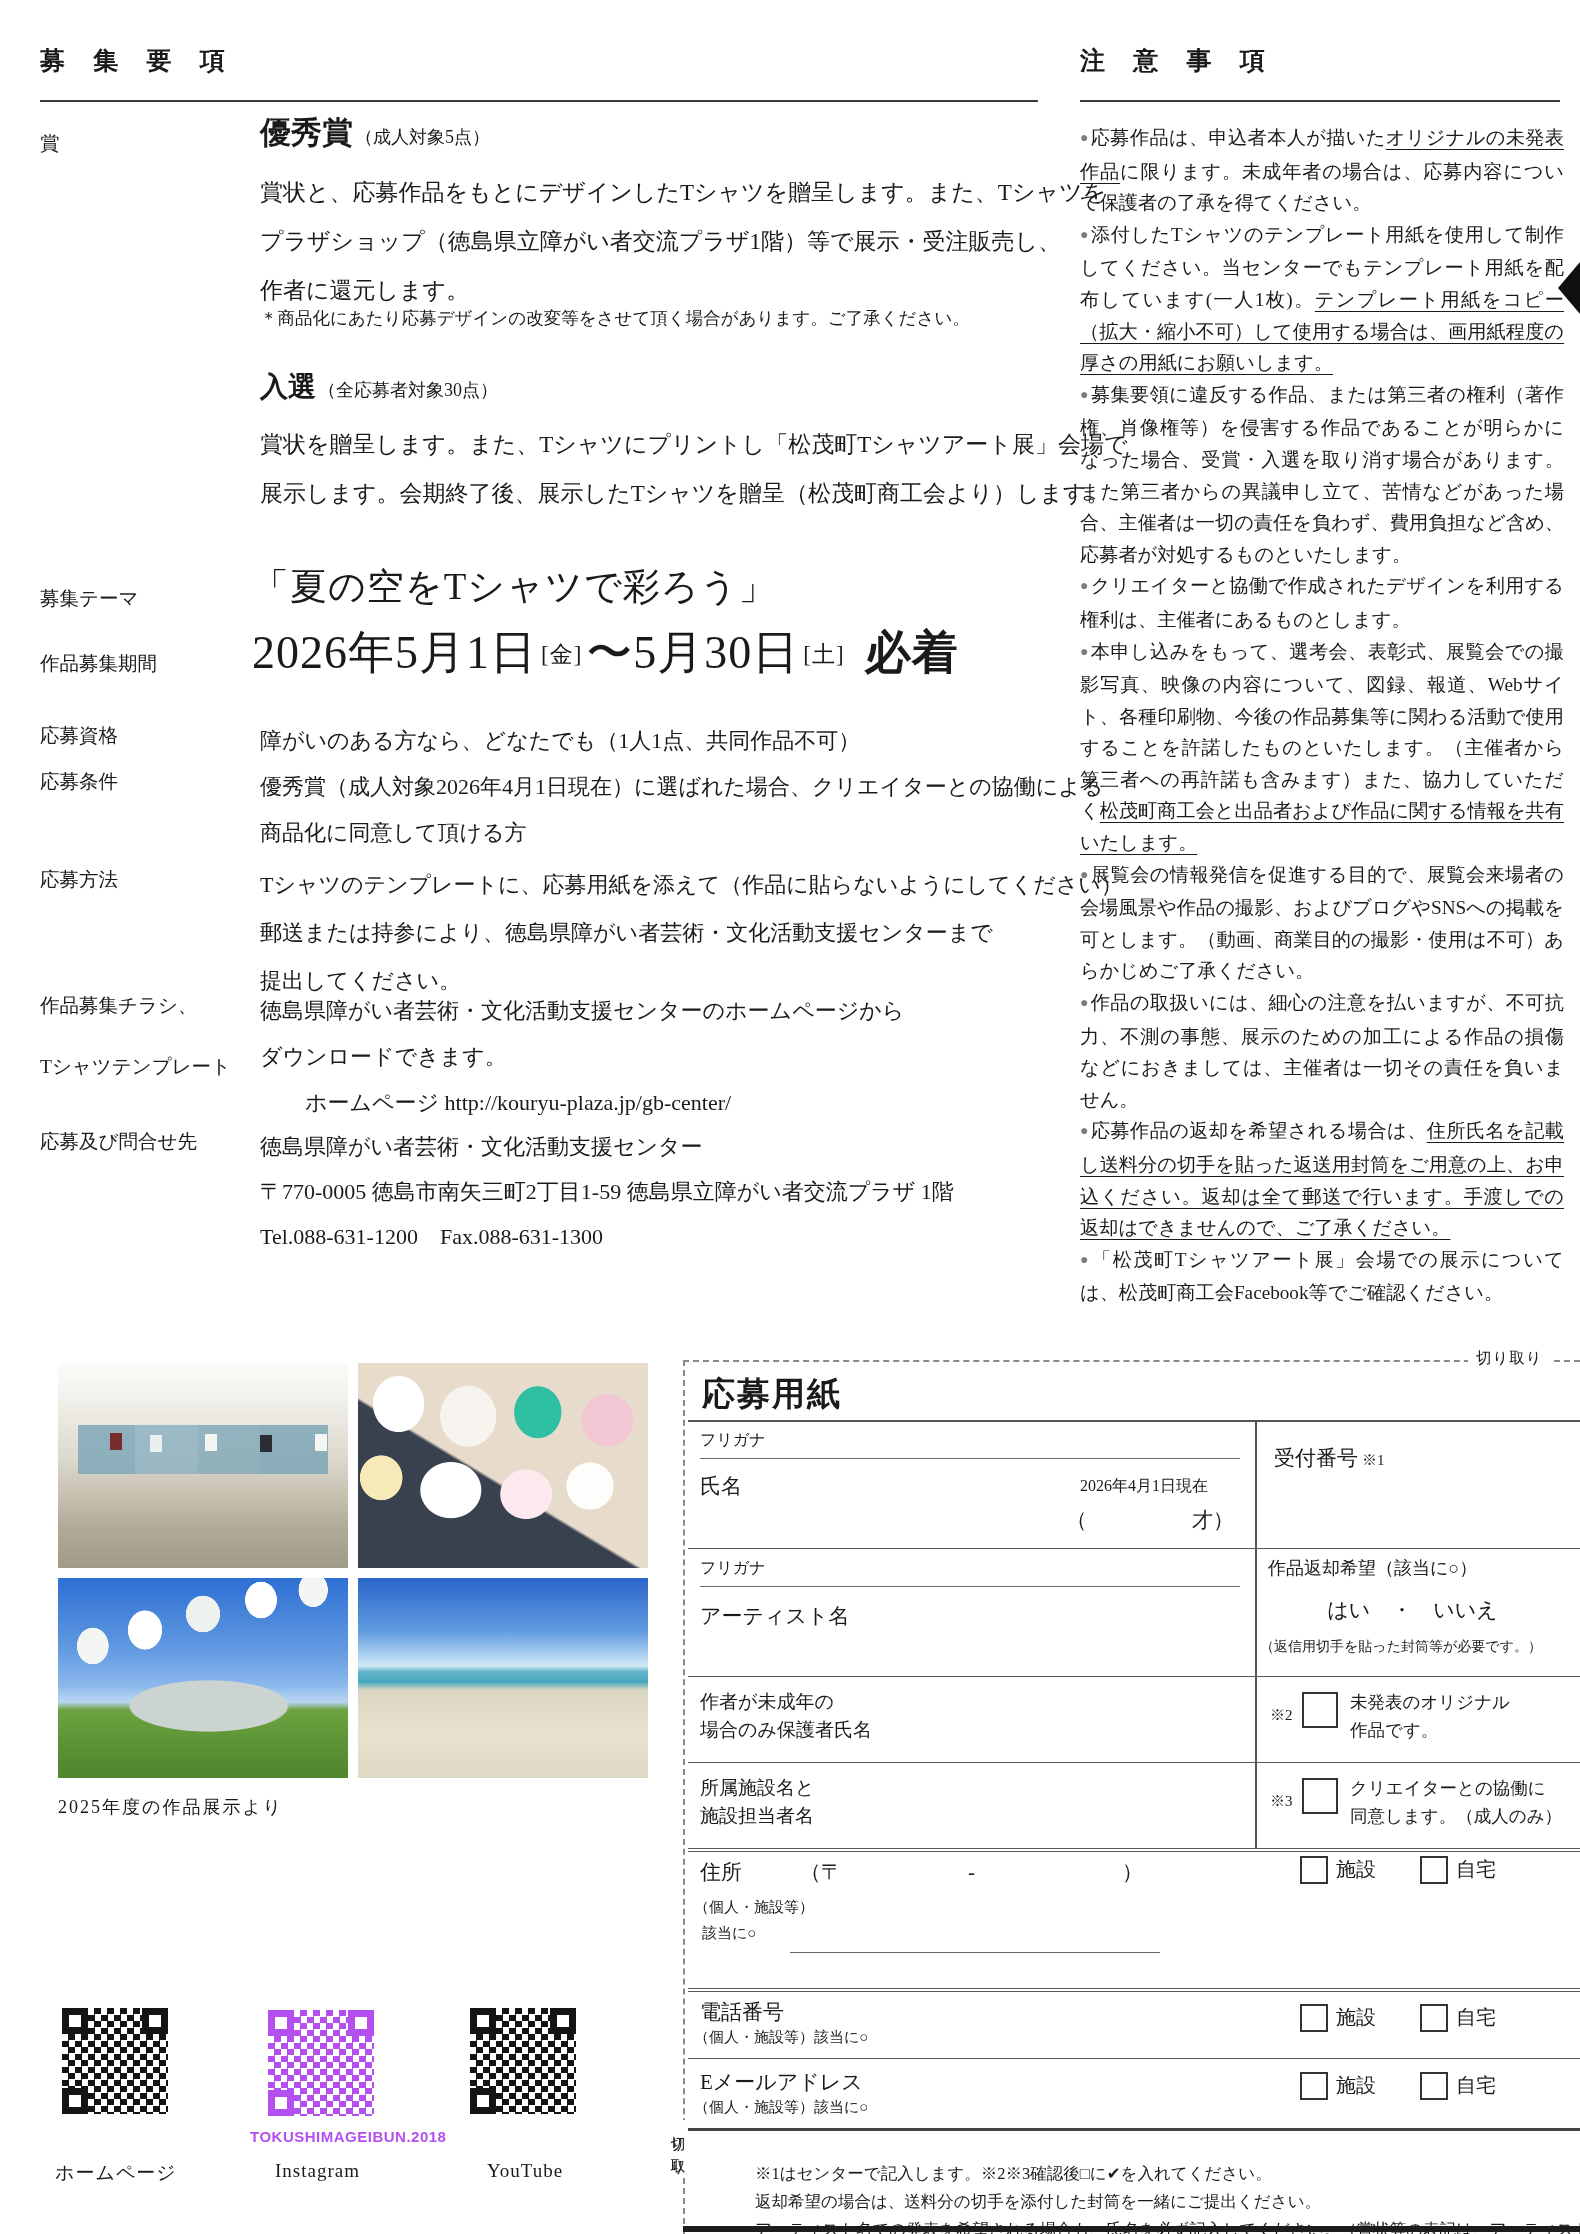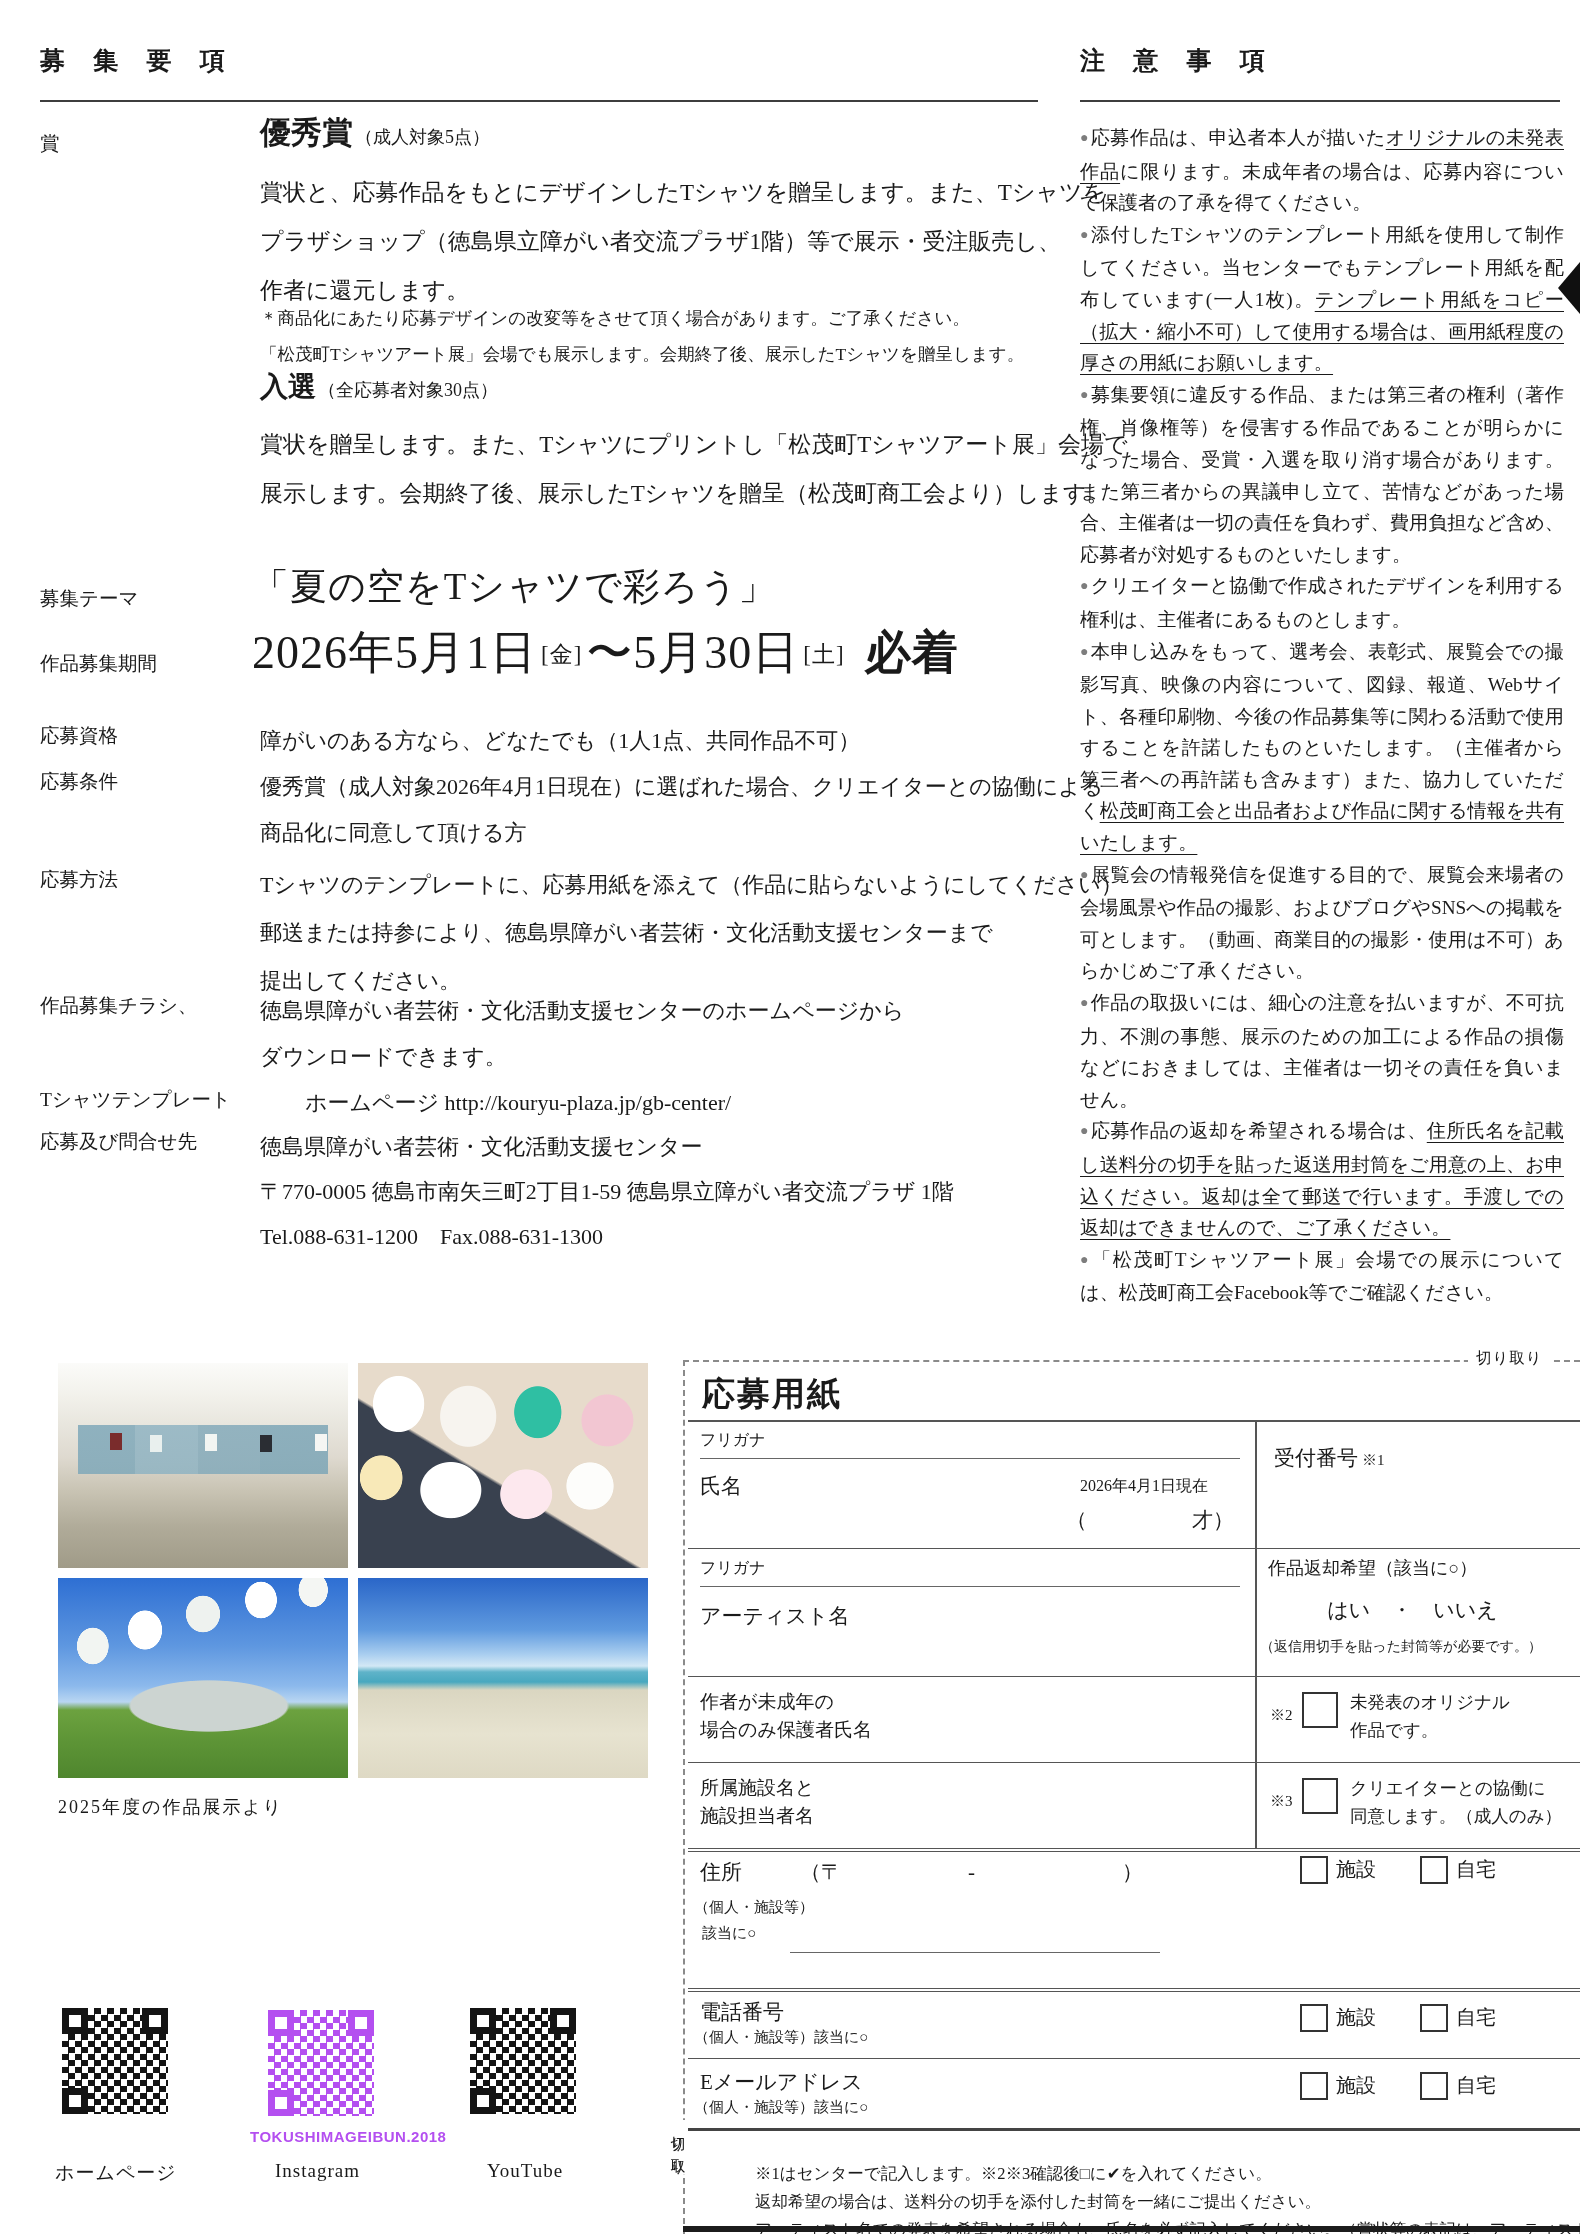--- a/index.html
+++ b/index.html
@@ -107,21 +107,20 @@
 
   <div class="abs label" style="left:40px;top:130px;">賞</div>
 
   <div class="abs" style="left:260px;top:112px;">
     <span class="award-title">優秀賞</span><span class="award-sub">（成人対象5点）</span>
   </div>
   <div class="abs bodyline" style="left:260px;top:168px;">賞状と、応募作品をもとにデザインしたTシャツを贈呈します。また、Tシャツを</div>
   <div class="abs bodyline" style="left:260px;top:217px;">プラザショップ（徳島県立障がい者交流プラザ1階）等で展示・受注販売し、</div>
   <div class="abs bodyline" style="left:260px;top:266px;">作者に還元します。</div>
   <div class="abs noteline" style="left:260px;top:300px;">＊商品化にあたり応募デザインの改変等をさせて頂く場合があります。ご了承ください。</div>
-  <div class="abs noteline" style="left:260px;top:336px;">「松茂町Tシャツアート展」会場でも展示します。会期終了後、展示したTシャツを贈呈します。</div>
 
   <div class="abs" style="left:260px;top:368px;">
     <span class="award-title small">入選</span><span class="award-sub">（全応募者対象30点）</span>
   </div>
   <div class="abs bodyline" style="left:260px;top:420px;">賞状を贈呈します。また、Tシャツにプリントし「松茂町Tシャツアート展」会場で</div>
   <div class="abs bodyline" style="left:260px;top:469px;">展示します。会期終了後、展示したTシャツを贈呈（松茂町商工会より）します。</div>
 
   <div class="abs label" style="left:40px;top:585px;">募集テーマ</div>
   <div class="abs theme" style="left:252px;top:562px;">「夏の空をTシャツで彩ろう」</div>
 
@@ -136,21 +135,21 @@
   <div class="abs label" style="left:40px;top:768px;">応募条件</div>
   <div class="abs rowtext" style="left:260px;top:764px;">優秀賞（成人対象2026年4月1日現在）に選ばれた場合、クリエイターとの協働による</div>
   <div class="abs rowtext" style="left:260px;top:810px;">商品化に同意して頂ける方</div>
 
   <div class="abs label" style="left:40px;top:866px;">応募方法</div>
   <div class="abs rowtext" style="left:260px;top:862px;">Tシャツのテンプレートに、応募用紙を添えて（作品に貼らないようにしてください）</div>
   <div class="abs rowtext" style="left:260px;top:910px;">郵送または持参により、徳島県障がい者芸術・文化活動支援センターまで</div>
   <div class="abs rowtext" style="left:260px;top:958px;">提出してください。</div>
 
   <div class="abs label" style="left:40px;top:992px;">作品募集チラシ、</div>
-  <div class="abs label" style="left:40px;top:1086px;">Tシャツテンプレート</div>
+  <div class="abs label" style="left:40px;top:1053px;">Tシャツテンプレート</div>
   <div class="abs rowtext" style="left:260px;top:988px;">徳島県障がい者芸術・文化活動支援センターのホームページから</div>
   <div class="abs rowtext" style="left:260px;top:1034px;">ダウンロードできます。</div>
   <div class="abs rowtext" style="left:260px;top:1080px;margin-left:45px;">ホームページ http://kouryu-plaza.jp/gb-center/</div>
 
   <div class="abs label" style="left:40px;top:1128px;">応募及び問合せ先</div>
   <div class="abs rowtext" style="left:260px;top:1124px;">徳島県障がい者芸術・文化活動支援センター</div>
   <div class="abs rowtext" style="left:260px;top:1169px;">〒770-0005 徳島市南矢三町2丁目1-59 徳島県立障がい者交流プラザ 1階</div>
   <div class="abs rowtext" style="left:260px;top:1214px;">Tel.088-631-1200　Fax.088-631-1300</div>
 
   <div class="abs sec-header" style="left:1080px;top:44px;">注 意 事 項</div>

